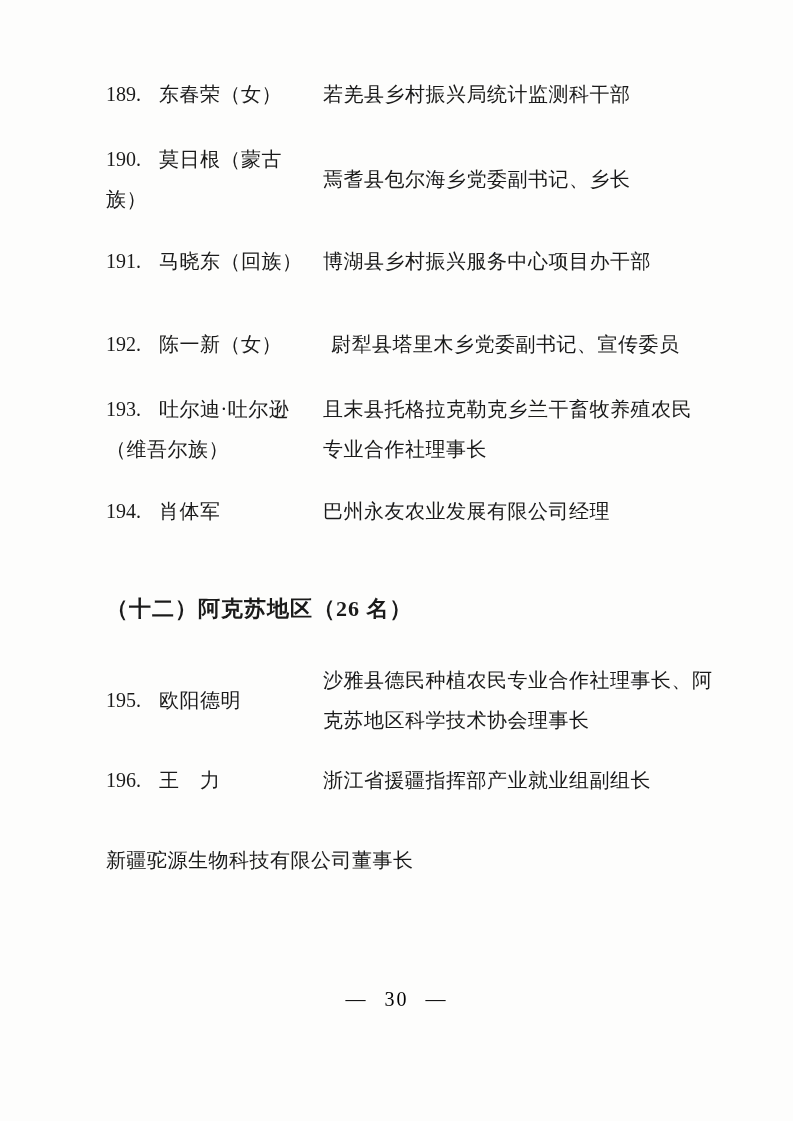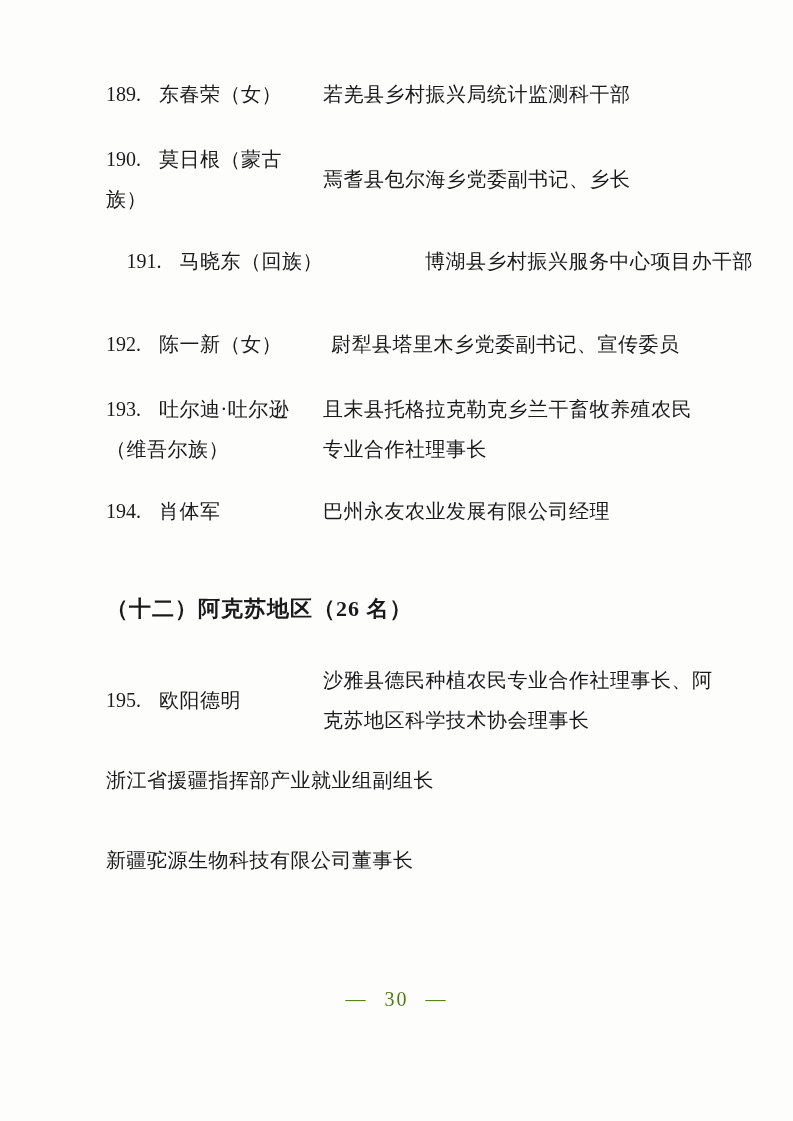--- a/index.html
+++ b/index.html
@@ -30,21 +30,21 @@
     letter-spacing:0.5px;
   }
   .num{margin-right:18px;letter-spacing:0;}
   .pos-cell{
     flex:1;
     white-space:pre-line;
     letter-spacing:0.5px;
   }
   .r0{margin-top:0;}
   .r1{margin-top:25px;}
-  .r2{margin-top:22px;text-align:right;}
+  .r2{margin-top:22px;}
   .r3{margin-top:43px;gap:8px;}
   .r4{margin-top:25px;align-items:flex-end;}
   .r5{margin-top:22px;}
   .section-header{
     margin:58px 0 0 0;
     font-size:22px;
     font-weight:bold;
     line-height:40px;
     letter-spacing:1px;
   }
@@ -52,21 +52,21 @@
   .r7{margin-top:20px;}
   .r8{margin-top:40px;}
   .page-number{
     position:absolute;
     top:988px;left:0;
     width:793px;
     text-align:center;
     font-size:20px;
     letter-spacing:2px;
     word-spacing:10px;
-    color:#4d7c0f;
+    color:#000000;
   }
 </style>
 </head>
 <body>
 
 <div class="page">
 
   <div class="row r0">
     <div class="name-cell"><span class="num">189.</span><span class="name">东春荣（女）</span></div>
     <div class="pos-cell">若羌县乡村振兴局统计监测科干部</div>
@@ -102,20 +102,21 @@
 
   <h3 class="section-header">（十二）阿克苏地区（26 名）</h3>
 
   <div class="row r6">
     <div class="name-cell"><span class="num">195.</span><span class="name">欧阳德明</span></div>
     <div class="pos-cell">沙雅县德民种植农民专业合作社理事长、阿
 克苏地区科学技术协会理事长</div>
   </div>
 
   <div class="row r7">
+    <div class="name-cell"><span class="num">196.</span><span class="name">王　力</span></div>
     <div class="pos-cell">浙江省援疆指挥部产业就业组副组长</div>
   </div>
 
   <div class="row r8">
     <div class="pos-cell">新疆驼源生物科技有限公司董事长</div>
   </div>
 
   <div class="page-number">— 30 —</div>
 
 </div>

